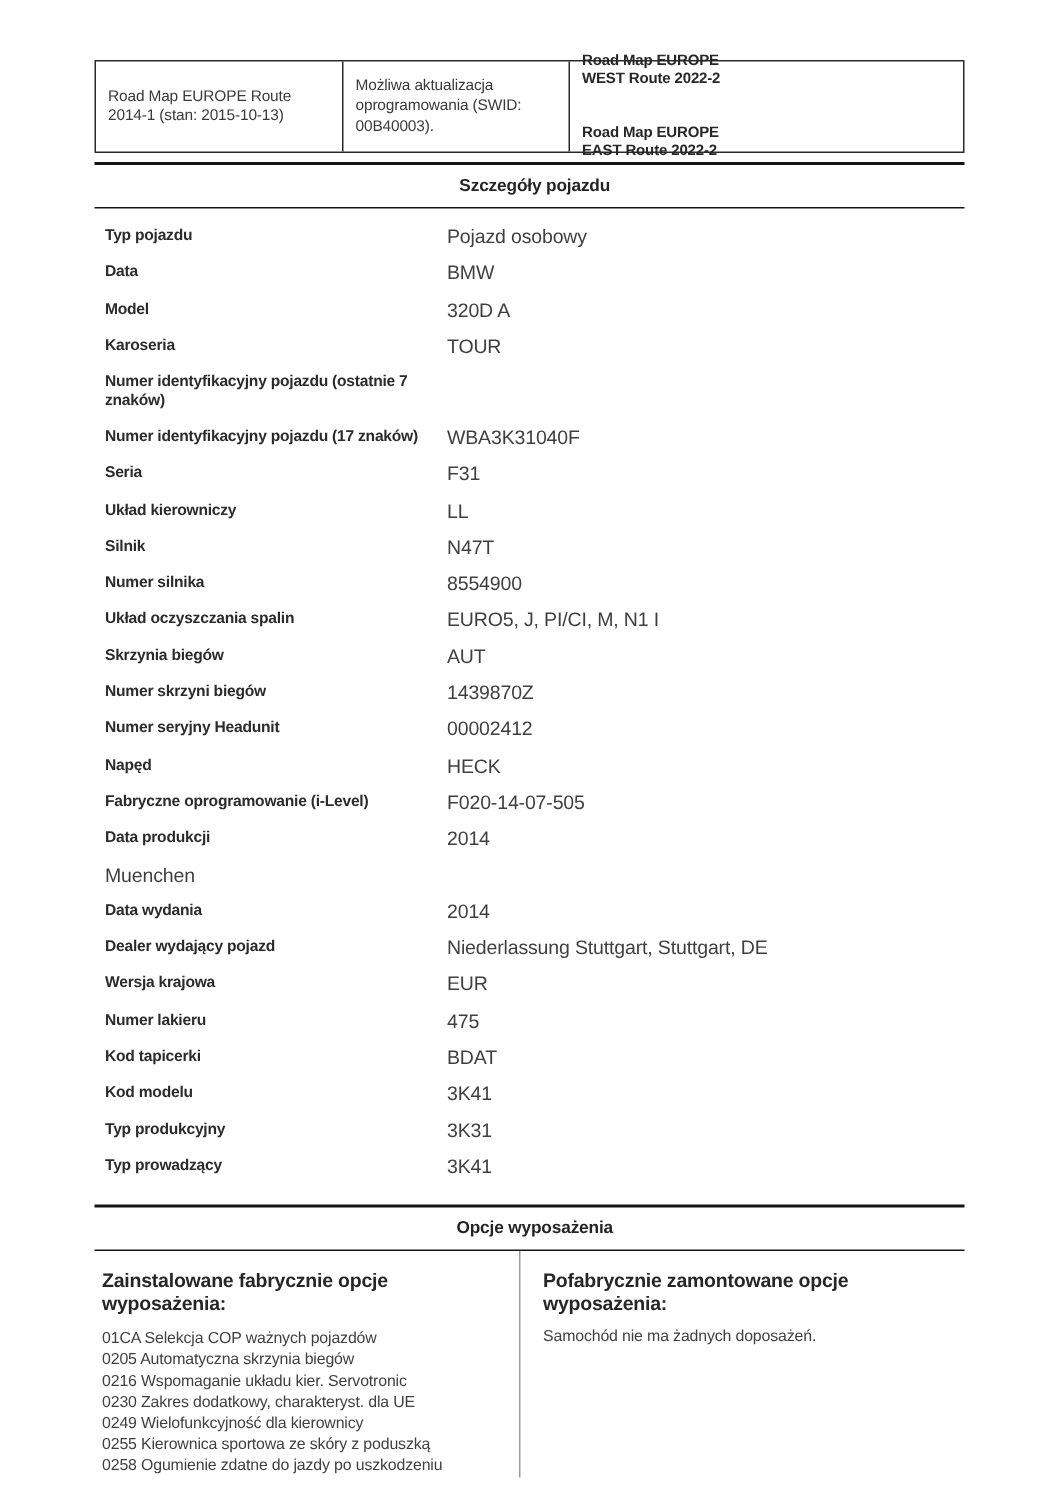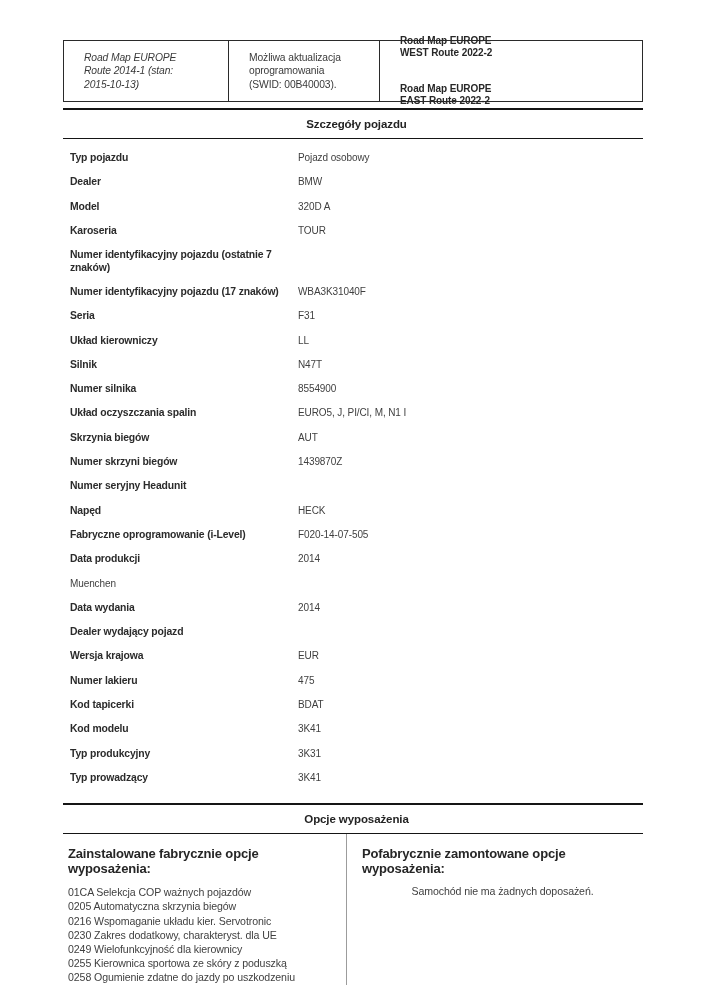--- a/index.html
+++ b/index.html
@@ -28,29 +28,29 @@
     display: flex;
     border: 1.6px solid #2a2a2a;
     height: 62px;
     box-sizing: border-box;
   }
   .rm-cell {
     box-sizing: border-box;
     display: flex;
     flex-direction: column;
     justify-content: center;
-    padding: 4px 20px;
+    padding: 4px 8px;
     font-size: 10.3px;
     line-height: 13.5px;
     color: #3a3a3a;
     letter-spacing: -0.1px;
     gap: 16px;
   }
   .rm-cell + .rm-cell { border-left: 1.4px solid #2a2a2a; }
-  .rm-c1 { flex: 0 0 144px; font-style: italic; }
+  .rm-c1 { flex: 0 0 144px; }
   .rm-c2 { flex: 0 0 151px; margin-left: 20px; }
   .rm-c3 { flex: 0 0 149px; }
   .rm-c4 { flex: 0 0 136px; }
   .rm-bold {
     font-weight: bold;
     color: #272727;
     font-size: 10px;
     line-height: 12.5px;
   }
   .rm-line1 { margin-bottom: 7px; }
@@ -82,21 +82,21 @@
     box-sizing: border-box;
     padding-right: 17px;
     font-weight: bold;
     font-size: 10.4px;
     line-height: 12.5px;
     letter-spacing: -0.15px;
     color: #2b2b2b;
   }
   .detail-value {
     flex: 1;
-    font-size: 10px;
+    font-size: 13px;
     line-height: 12.5px;
     letter-spacing: -0.1px;
     color: #3f3f3f;
     min-height: 12.5px;
   }
 
   
   .options {
     display: flex;
     min-height: 121px;
@@ -121,21 +121,20 @@
   .option-item {
     font-size: 10.6px;
     line-height: 14.2px;
     letter-spacing: -0.1px;
     color: #3f3f3f;
   }
   .options-note {
     font-size: 10.6px;
     letter-spacing: -0.1px;
     color: #3f3f3f;
-    text-align: center;
   }
 </style>
 </head>
 <body>
 
 <div class="page">
   <div class="content">
 
     <div class="roadmap-table">
       <div class="rm-cell rm-c1">
@@ -153,21 +152,21 @@
     <div class="section-header">Szczegóły pojazdu</div>
 
     <div class="details">
 
         <div class="detail-row">
           <div class="detail-label">Typ pojazdu</div>
           <div class="detail-value">Pojazd osobowy</div>
         </div>
 
         <div class="detail-row">
-          <div class="detail-label">Dealer</div>
+          <div class="detail-label">Data</div>
           <div class="detail-value">BMW</div>
         </div>
 
         <div class="detail-row">
           <div class="detail-label">Model</div>
           <div class="detail-value">320D A</div>
         </div>
 
         <div class="detail-row">
           <div class="detail-label">Karoseria</div>
@@ -214,20 +213,21 @@
           <div class="detail-value">AUT</div>
         </div>
 
         <div class="detail-row">
           <div class="detail-label">Numer skrzyni biegów</div>
           <div class="detail-value">1439870Z</div>
         </div>
 
         <div class="detail-row">
           <div class="detail-label">Numer seryjny Headunit</div>
+          <div class="detail-value">00002412</div>
         </div>
 
         <div class="detail-row">
           <div class="detail-label">Napęd</div>
           <div class="detail-value">HECK</div>
         </div>
 
         <div class="detail-row">
           <div class="detail-label">Fabryczne oprogramowanie (i-Level)</div>
           <div class="detail-value">F020-14-07-505</div>
@@ -242,20 +242,21 @@
           <div class="detail-value">Muenchen</div>
         </div>
 
         <div class="detail-row">
           <div class="detail-label">Data wydania</div>
           <div class="detail-value">2014</div>
         </div>
 
         <div class="detail-row">
           <div class="detail-label">Dealer wydający pojazd</div>
+          <div class="detail-value">Niederlassung Stuttgart, Stuttgart, DE</div>
         </div>
 
         <div class="detail-row">
           <div class="detail-label">Wersja krajowa</div>
           <div class="detail-value">EUR</div>
         </div>
 
         <div class="detail-row">
           <div class="detail-label">Numer lakieru</div>
           <div class="detail-value">475</div>

